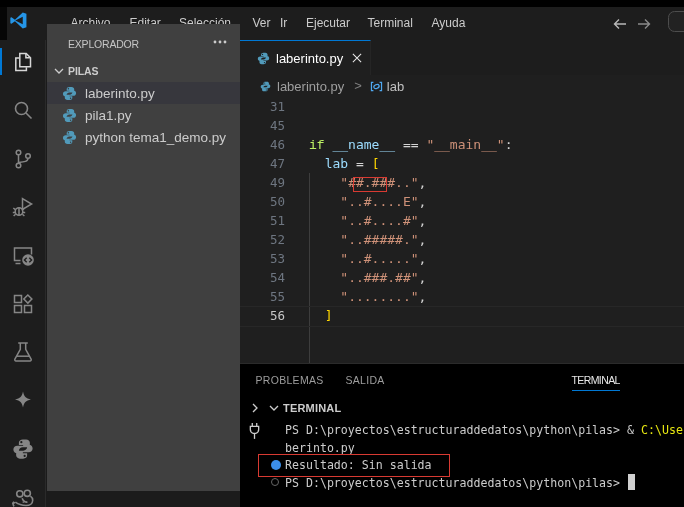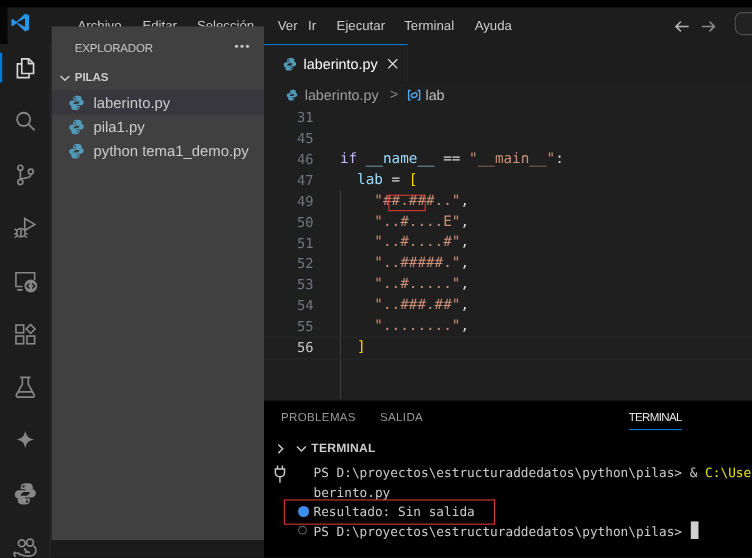--- a/index.html
+++ b/index.html
@@ -54,21 +54,21 @@
 
   
   #code { position:absolute; left:0; top:57px; width:444px; height:266px; background:#1f1f1f;
           font-family:"DejaVu Sans Mono", monospace; font-size:13px; }
   .code-line { position:relative; height:19px; line-height:19px; display:flex; white-space:pre; }
   .code-line .ln { width:45px; text-align:right; color:#6e7681; flex:none; font-size:12.5px; }
   .code-line .ct { padding-left:24px; color:#d4d4d4; }
   .code-line.current .ln { color:#c6c6c6; }
   .code-line.current::before { content:""; position:absolute; left:0; right:0; top:0; height:19px;
         border-top:1px solid #272727; border-bottom:1px solid #272727; pointer-events:none; }
-  .tk-kw { color:#c4b5fd; } .tk-var { color:#9CDCFE; } .tk-str { color:#CE9178; } .tk-br { color:#FFD700; }
+  .tk-kw { color:#bef264;font-family:Liberation Mono, monospace; } .tk-var { color:#9CDCFE; } .tk-str { color:#CE9178; } .tk-br { color:#FFD700; }
   #indent-guide { position:absolute; left:69px; top:76px; width:1px; height:190px; background:#3d3d3d; }
   #code-redbox { position:absolute; left:113px; top:80px; width:34px; height:15px; border:1px solid #d83a32; }
 
   
   #panel { position:absolute; left:0; top:323px; width:444px; height:144px; background:#000000; border-top:1px solid #2b2b2b; }
   #panel-tabs { position:absolute; left:0; top:0; height:33px; width:444px; }
   .panel-tab { position:absolute; font-size:10.5px; letter-spacing:0.3px; color:#9d9d9d; height:33px; line-height:32px; }
   .panel-tab.active { color:#e7e7e7; }
   .panel-tab.active .ul { border-bottom:1px solid #0078d4; padding-bottom:4px; }
   #term-header { position:absolute; left:0; top:33px; width:444px; height:22px; display:flex; align-items:center; }

